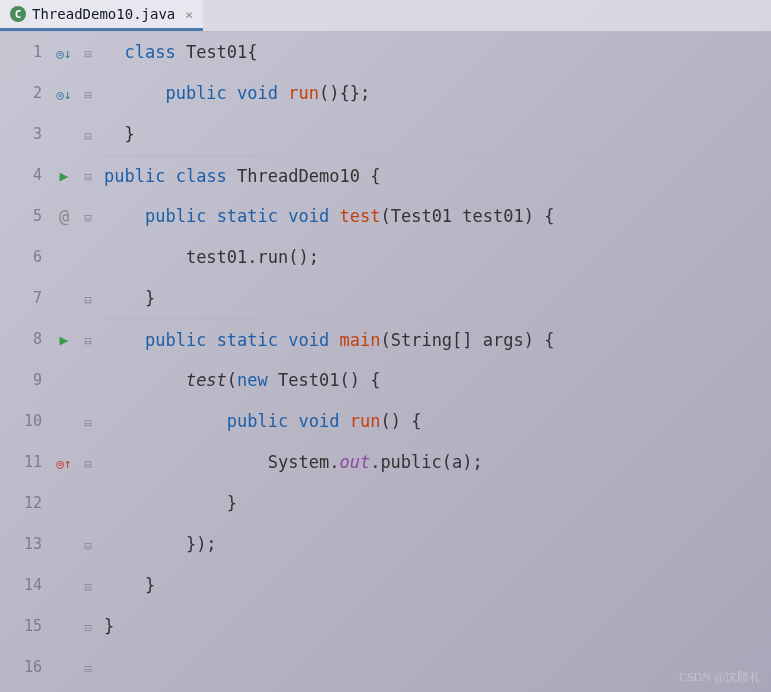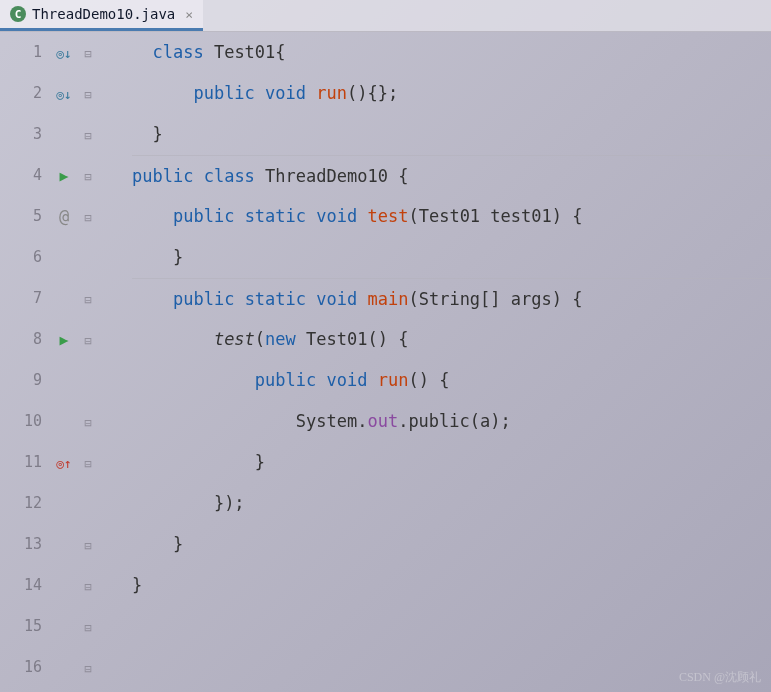--- a/index.html
+++ b/index.html
@@ -77,27 +77,26 @@
       height: 41px;
       line-height: 41px;
       white-space: pre;
     }
     .line.hl {
       border-top: 1px solid rgba(180, 178, 188, 0.6);
     }
     .code-area {
       flex: 1;
       padding-left: 8px;
-      margin-left: 28px;
     }
     .kw { color: #1e5fa8; font-weight: 500; }
     .name { color: #333; }
     .method { color: #c2410c; }
     .methodcall { color: #333; }
-    .static-field { color: #8a4aa0; }
+    .static-field { color: #8a4aa0; font-style: italic; }
     .num { color: #2a6fd0; }
     .punct { color: #333; }
     .icon-override-down { color: #3a7a9c; font-size: 13px; }
     .icon-override-up { color: #c0392b; font-size: 13px; }
     .icon-run { color: #3a9c4a; font-size: 15px; }
     .icon-at { color: #888; font-size: 17px; }
     .fold-icon { color: rgba(140, 138, 150, 0.9); font-size: 12px; }
     .watermark {
       position: absolute;
       bottom: 6px;
@@ -175,20 +174,21 @@
     <div class="line"><span class="fold-icon">⊟</span></div>
     <div class="line"><span class="fold-icon">⊟</span></div>
   </div>
 
   <div class="code-area">
     <div class="line"><span>  </span><span class="kw">class</span><span class="name"> Test01{</span></div>
     <div class="line"><span>      </span><span class="kw">public</span><span> </span><span class="kw">void</span><span> </span><span class="method">run</span><span class="punct">(){};</span></div>
     <div class="line"><span>  </span><span class="punct">}</span></div>
     <div class="line hl"><span class="kw">public</span><span> </span><span class="kw">class</span><span class="name"> ThreadDemo10 {</span></div>
     <div class="line"><span>    </span><span class="kw">public</span><span> </span><span class="kw">static</span><span> </span><span class="kw">void</span><span> </span><span class="method">test</span><span class="punct">(Test01 test01) {</span></div>
+    <div class="line"><span>        </span><span class="punct">test01.run();</span></div>
     <div class="line"><span>    </span><span class="punct">}</span></div>
     <div class="line hl"><span>    </span><span class="kw">public</span><span> </span><span class="kw">static</span><span> </span><span class="kw">void</span><span> </span><span class="method">main</span><span class="punct">(String[] args) {</span></div>
     <div class="line"><span>        </span><span class="methodcall" style="font-style:italic">test</span><span class="punct">(</span><span class="kw">new</span><span class="punct"> Test01() {</span></div>
     <div class="line"><span>            </span><span class="kw">public</span><span> </span><span class="kw">void</span><span> </span><span class="method">run</span><span class="punct">() {</span></div>
     <div class="line"><span>                </span><span class="punct">System.</span><span class="static-field">out</span><span class="punct">.public(a);</span></div>
     <div class="line"><span>            </span><span class="punct">}</span></div>
     <div class="line"><span>        </span><span class="punct">});</span></div>
     <div class="line"><span>    </span><span class="punct">}</span></div>
     <div class="line"><span class="punct">}</span></div>
   </div>

